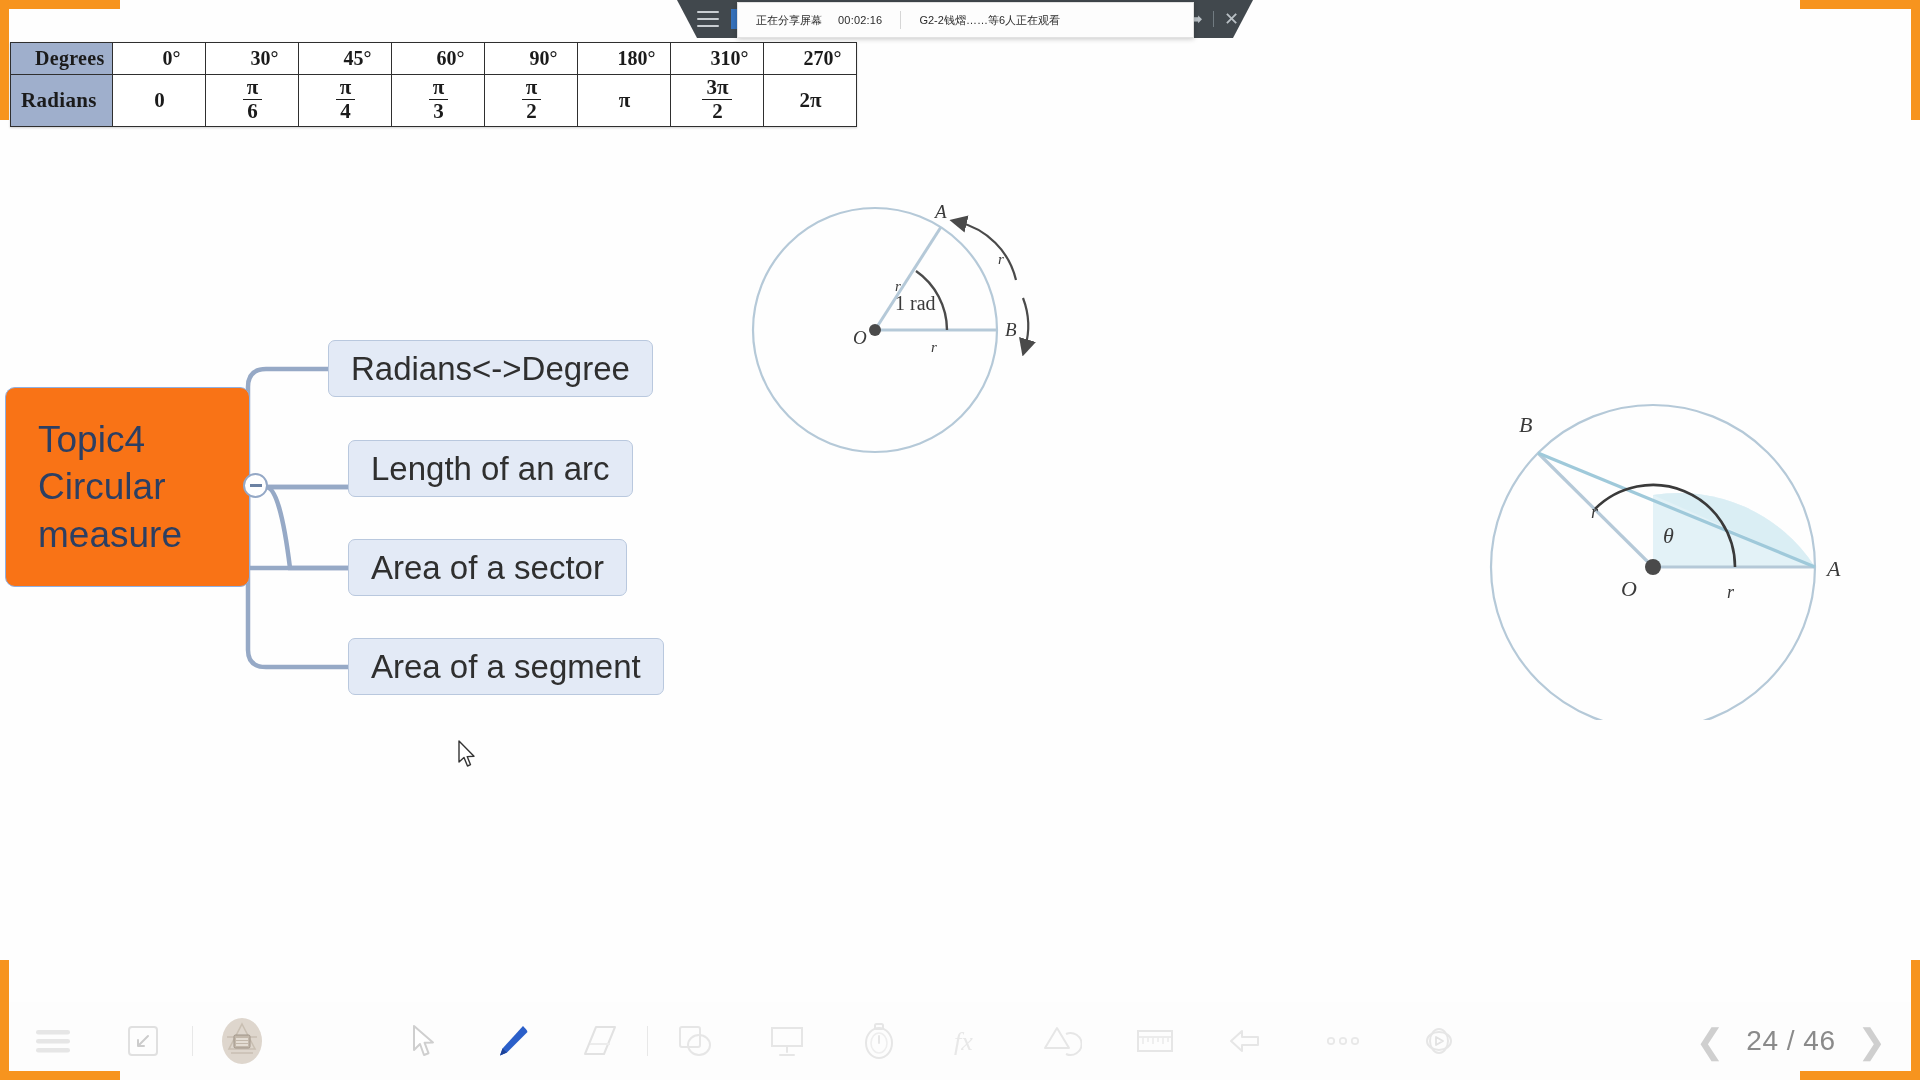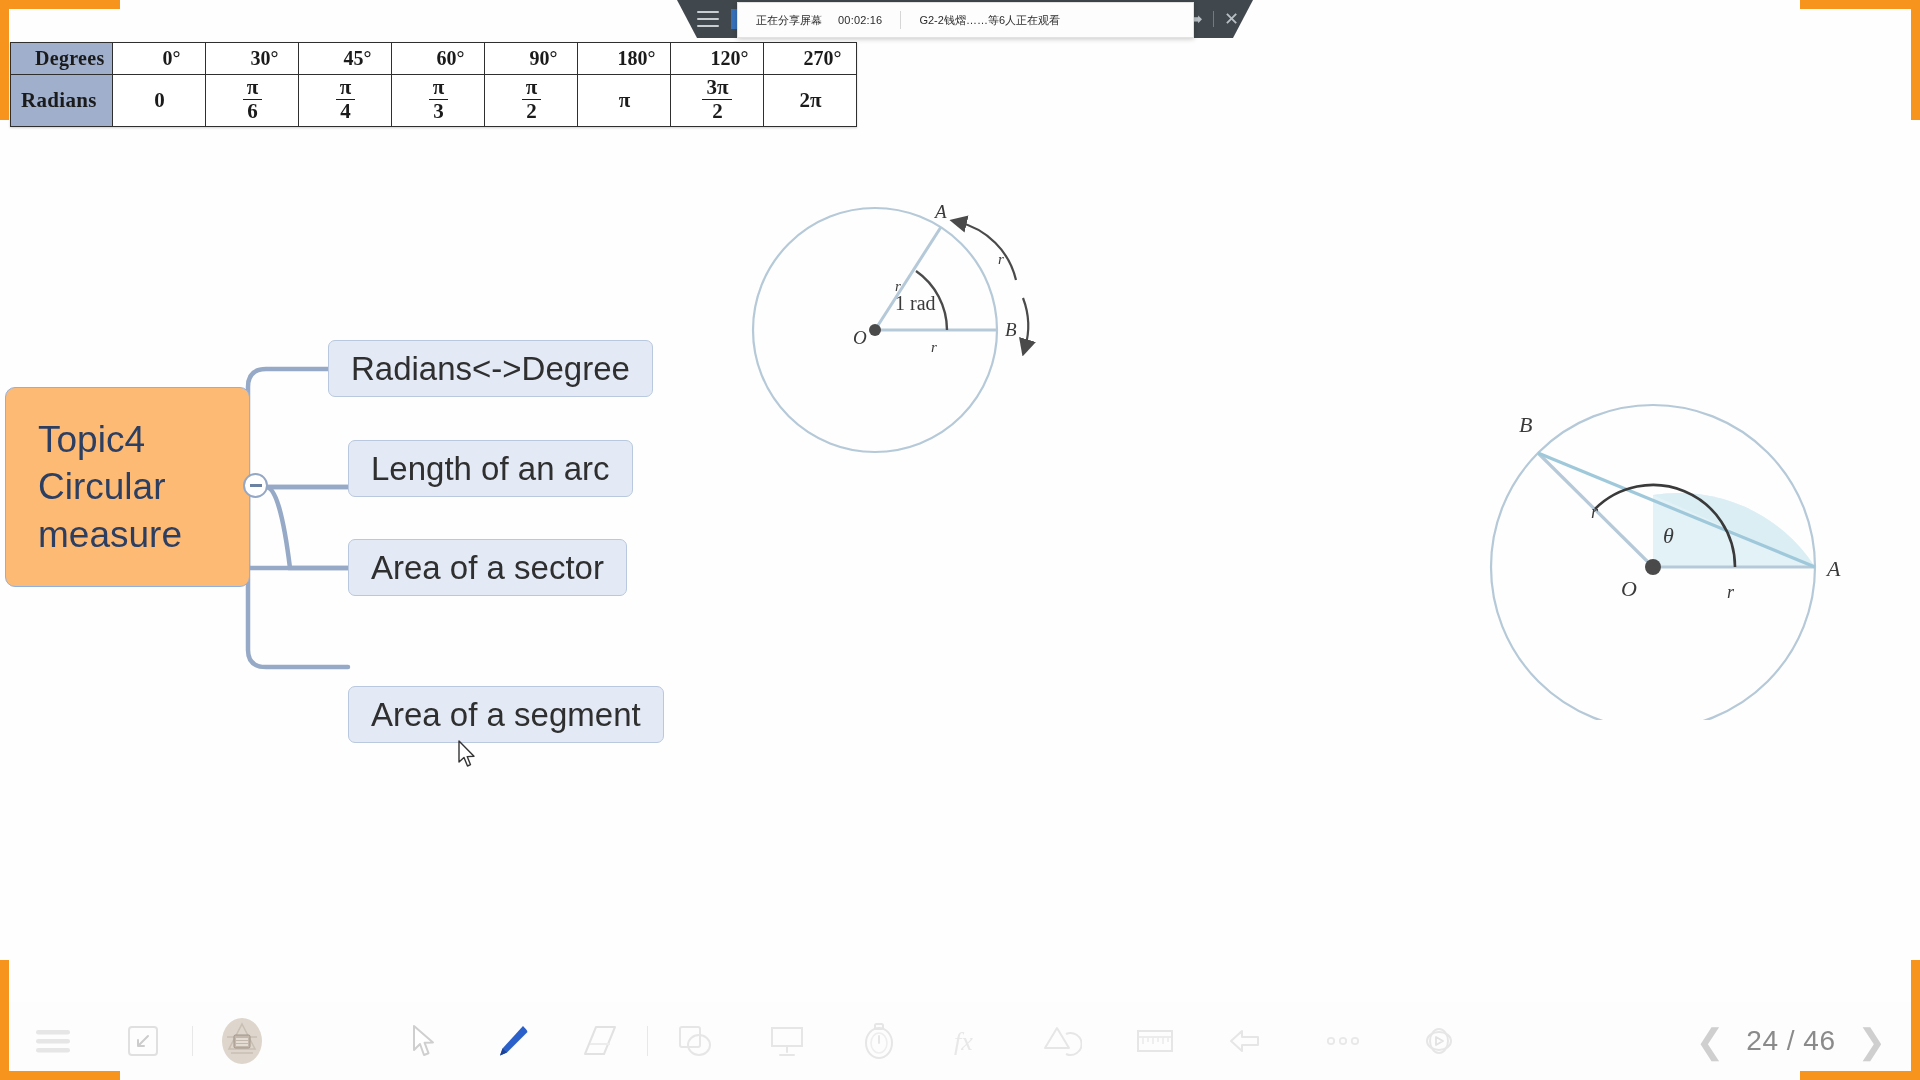--- a/index.html
+++ b/index.html
@@ -116,21 +116,21 @@
   .frac { display: inline-block; text-align: center; line-height: 1.02; }
   .frac .num { display: block; border-bottom: 1.6px solid #1b1b1b; padding: 0 4px 1px; }
   .frac .den { display: block; padding-top: 1px; }
 
   
   .mindmap { position: absolute; top: 340px; left: 0; width: 760px; height: 330px; }
   .mm-root {
     position: absolute;
     left: 5px; top: 47px;
     width: 245px; height: 200px;
-    background: #fdba74;
+    background: #f97316;
     border: 1.5px solid #8fb0e2;
     border-radius: 10px;
     display: flex; flex-direction: column;
     justify-content: center;
     padding-left: 32px;
     color: #2c3f63;
     font-size: 37px;
     line-height: 1.28;
   }
   .mm-collapse {
@@ -154,21 +154,21 @@
     color: #2f2f2f;
     font-size: 33px;
     display: flex; align-items: center;
     padding: 0 22px;
     height: 57px;
     white-space: nowrap;
   }
   .mm-node.n0 { left: 328px; top: 0px; }
   .mm-node.n1 { left: 348px; top: 100px; }
   .mm-node.n2 { left: 348px; top: 199px; }
-  .mm-node.n3 { left: 348px; top: 298px; margin-top: 48px; }
+  .mm-node.n3 { left: 348px; top: 298px; }
   .mm-svg { position: absolute; left: 0; top: 0; width: 760px; height: 400px; }
 
   
   .fig-arc { position: absolute; left: 735px; top: 180px; width: 330px; height: 300px; }
   .fig-seg { position: absolute; left: 1465px; top: 340px; width: 430px; height: 380px; }
 
   .lbl { font-family: "Liberation Serif", serif; font-style: italic; fill: #3a3a3a; }
 
   
   .cursor { position: absolute; left: 457px; top: 740px; z-index: 70; }
@@ -232,21 +232,21 @@
   <table class="deg-table">
     <tbody>
         <tr class="head">
       <td class="rowlabel">Degrees</td>
       <td>0°</td>
       <td>30°</td>
       <td>45°</td>
       <td>60°</td>
       <td>90°</td>
       <td>180°</td>
-      <td>120°</td>
+      <td>310°</td>
       <td>270°</td>
     </tr>
     <tr class="rad">
       <td class="rowlabel">Radians</td>
       <td>
         <span>0</span>
       </td>
       <td>
         <span class="frac">
           <span class="num">π</span>

